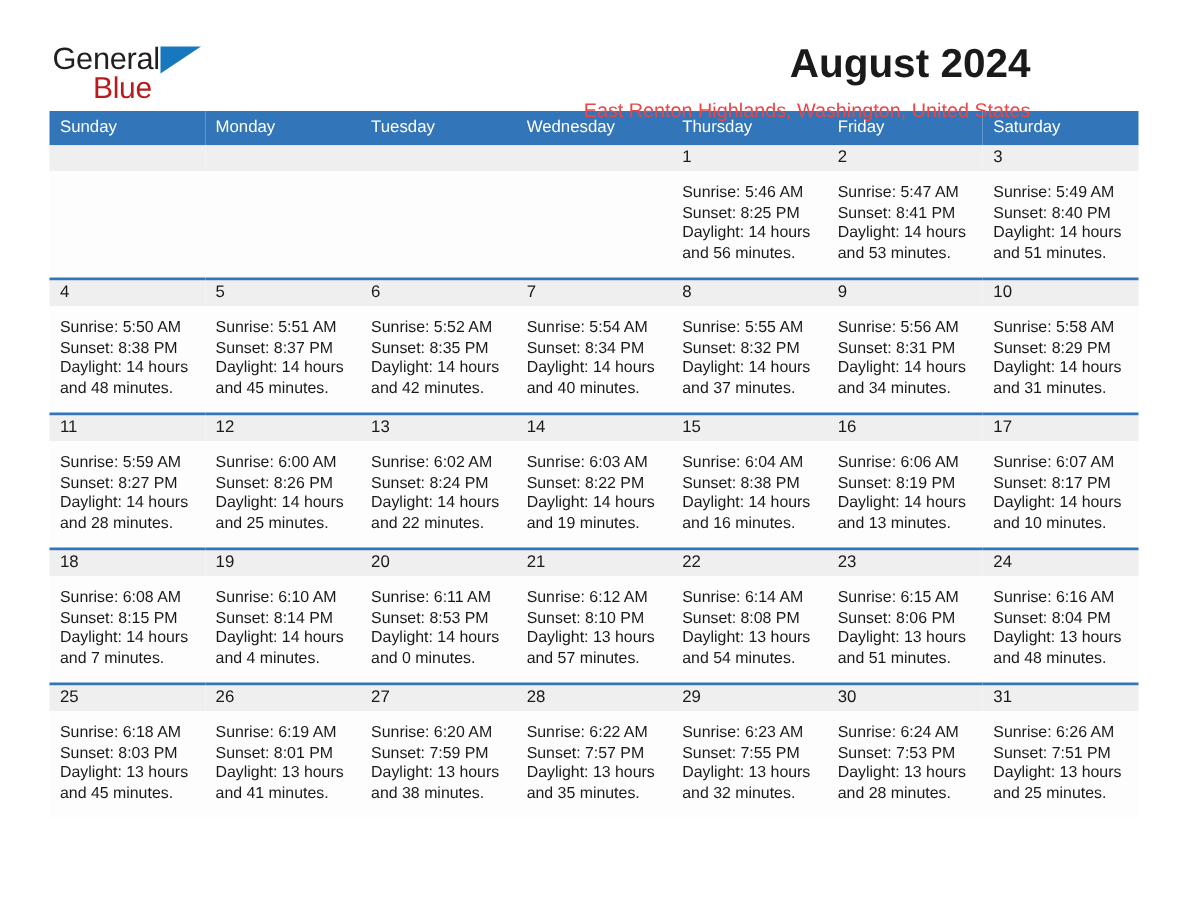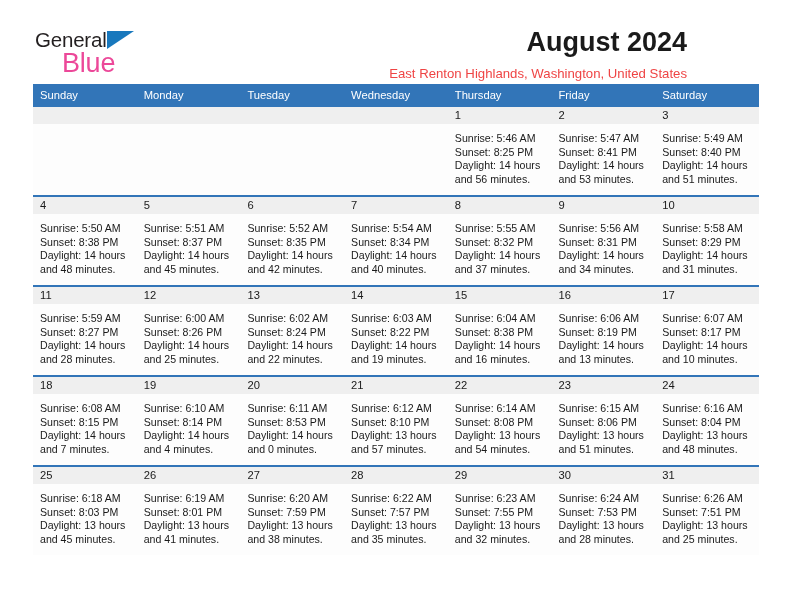--- a/index.html
+++ b/index.html
@@ -52,23 +52,23 @@
     top: 3px;
     width: 0;
     height: 0;
     border-left: 27px solid #1878bd;
     border-bottom: 18px solid transparent;
   }
   .logo-blue {
     position: absolute;
     left: 29px;
     top: 20px;
-    font-size: 27px;
+    font-size: 20px;
     letter-spacing: -0.2px;
-    color: #ec4899;
+    color: #b91c1c;
     font-family: "Liberation Sans", sans-serif;
   }
   .titles {
     text-align: right;
     flex: 1 1 auto;
     padding-top: 0px;
   }
   .cal-title {
     font-size: 27px;
     font-weight: bold;
@@ -81,21 +81,21 @@
     color: #ef4444;
     margin-top: 11px;
     line-height: 1.1;
   }
 
   
   .calendar {
     width: 726px;
     border-collapse: collapse;
     table-layout: fixed;
-    margin-top: 12px;
+    margin-top: 2px;
   }
   .calendar thead th {
     background: #3275b8;
     color: #ffffff;
     font-size: 11.2px;
     font-weight: normal;
     text-align: left;
     padding: 5px 0 6px 7px;
     height: 20px;
     box-sizing: border-box;

